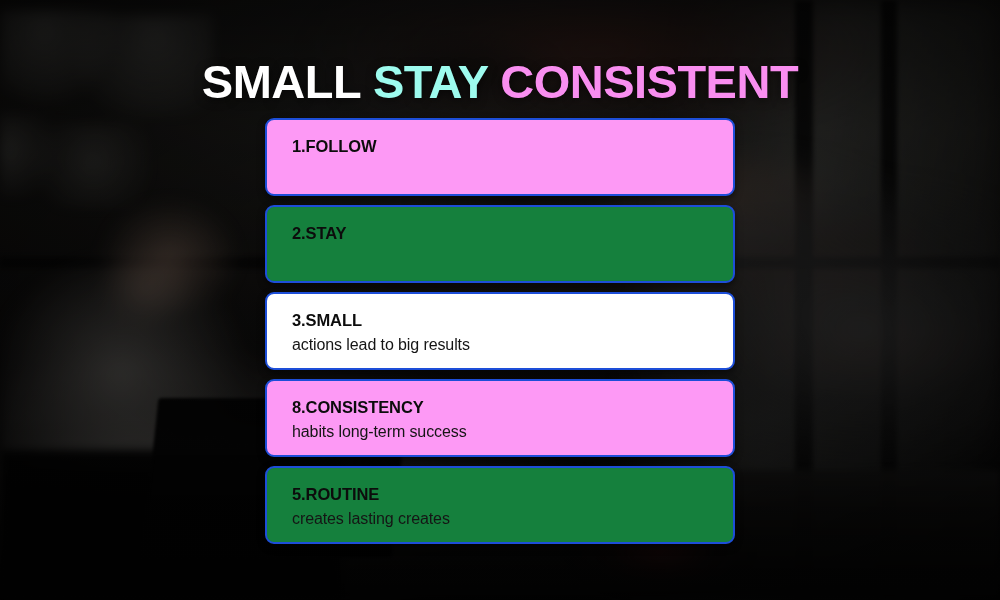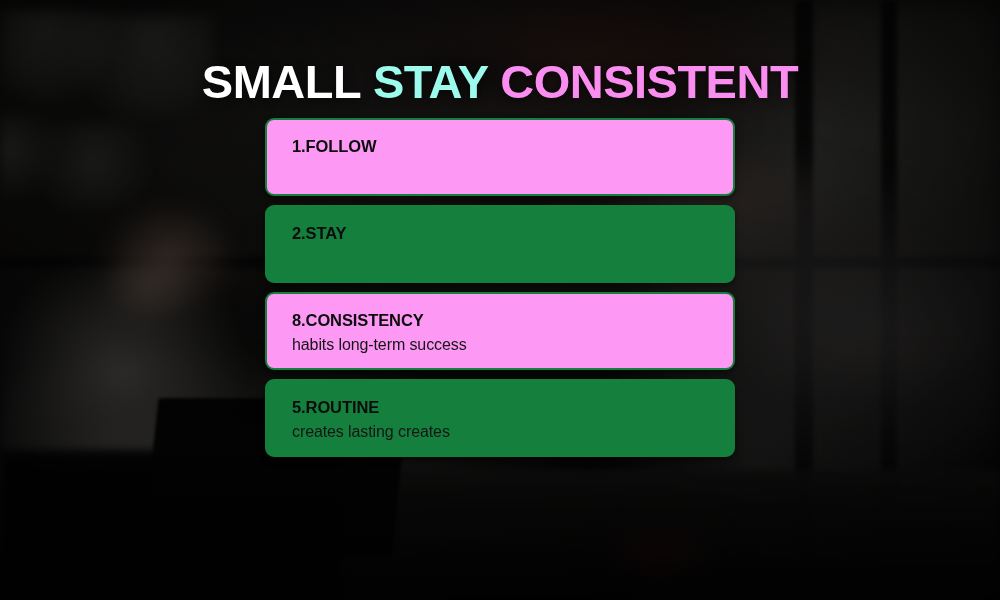--- a/index.html
+++ b/index.html
@@ -140,21 +140,21 @@
 
   .cards {
     position:absolute;
     left:265px; top:118px;
     width:470px;
   }
 
   .card {
     position:relative;
     height:78px;
-    border:2px solid #15803d;
+    border:2px solid #1d4ed8;
     border-radius:9px;
     padding:17px 0 0 25px;
     margin-bottom:9px;
     box-shadow:0 3px 7px rgba(0,0,0,0.55);
   }
   .card.pink  { background:#fd99f5; }
   .card.aqua  { background:#15803d; }
   .card.white { background:#ffffff; }
 
   .card-heading {
@@ -201,20 +201,24 @@
     <div class="cards">
 
       <div class="card pink">
         <div class="card-heading">1.FOLLOW</div>
       </div>
 
       <div class="card aqua">
         <div class="card-heading">2.STAY</div>
       </div>
 
+      <div class="card white">
+        <div class="card-heading">3.SMALL</div>
+        <div class="card-sub">actions lead to big results</div>
+      </div>
 
       <div class="card pink">
         <div class="card-heading">8.CONSISTENCY</div>
         <div class="card-sub">habits long-term success</div>
       </div>
 
       <div class="card aqua">
         <div class="card-heading">5.ROUTINE</div>
         <div class="card-sub">creates lasting creates</div>
       </div>

